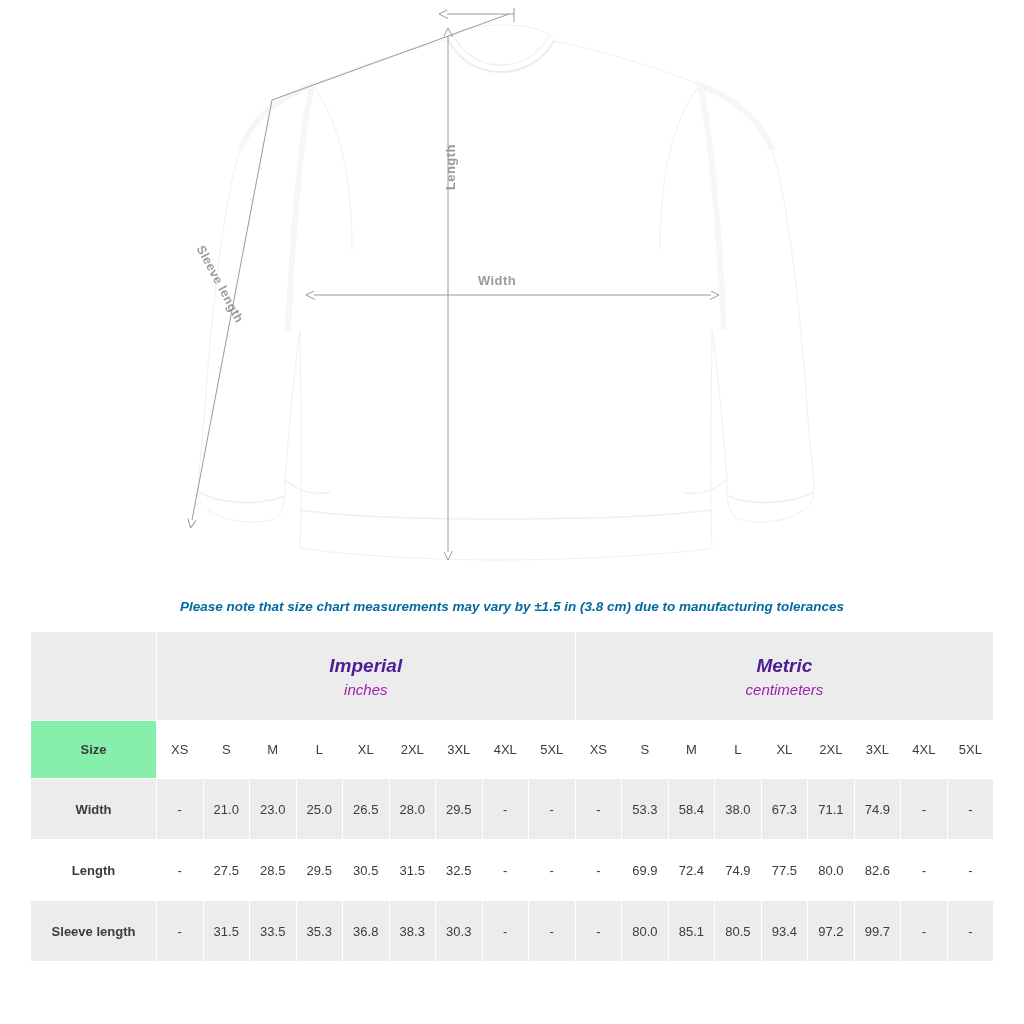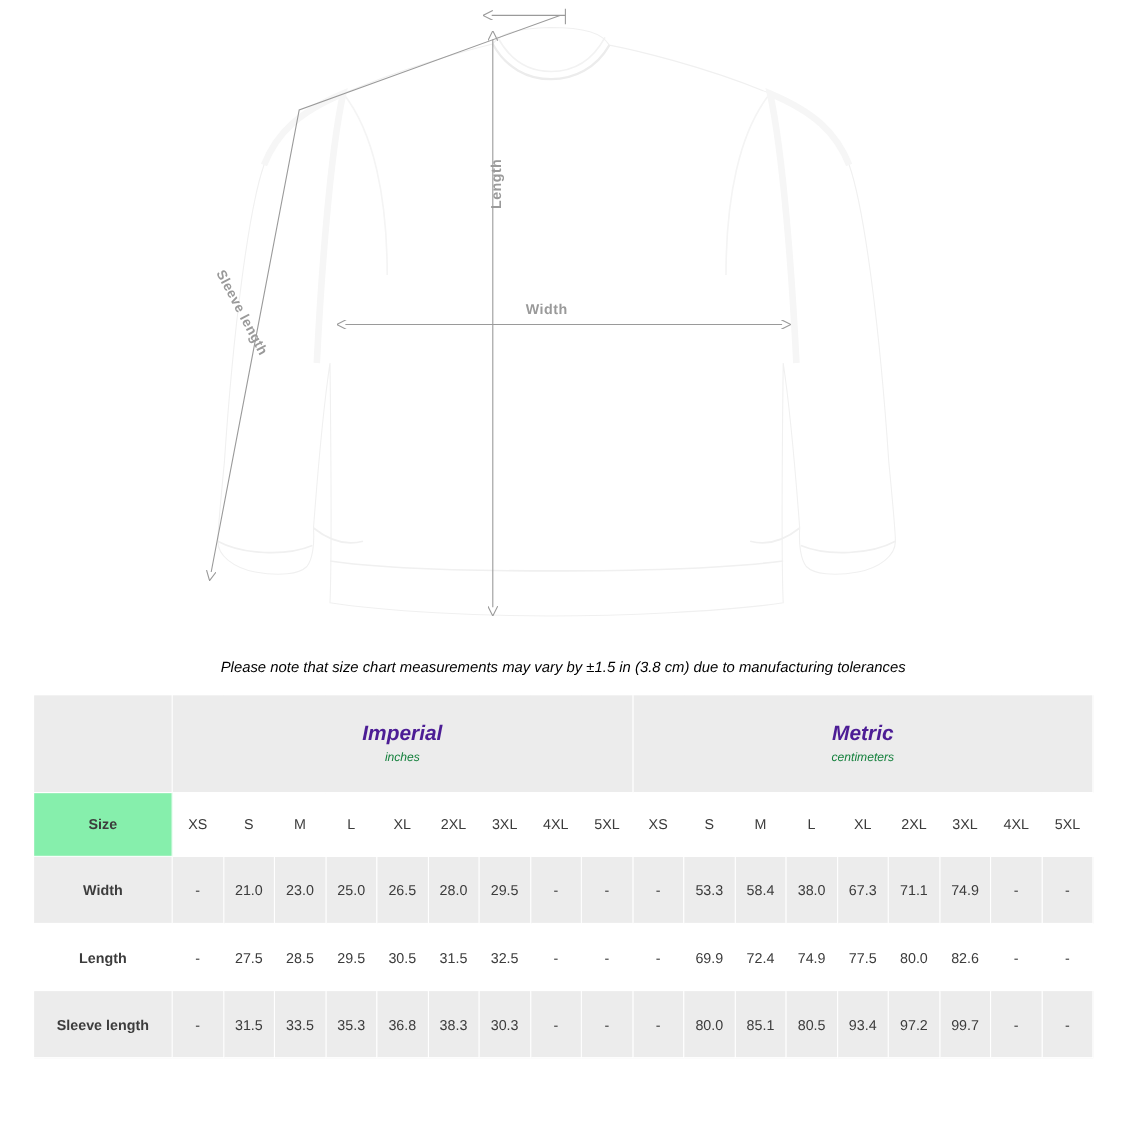--- a/index.html
+++ b/index.html
@@ -44,22 +44,23 @@
   }
   .chart-title {
     font-size: 21px;
     font-weight: bold;
     color: #262626;
     letter-spacing: -0.2px;
   }
   .chart-note {
     font-size: 13.5px;
     font-style: italic;
-    color: #000000;
+    color: #0369a1;
     margin-top: 9px;
+    font-weight: bold;
   }
 
   
   .table-wrap {
     margin: 17px 30px 0 30px;
     width: 964px;
   }
   table.size-chart {
     border-collapse: collapse;
     width: 100%;
@@ -76,23 +77,23 @@
     height: 86px;
     vertical-align: middle;
   }
   .unit-name {
     font-size: 19px;
     font-style: italic;
     font-weight: bold;
     color: #4c1d95;
   }
   .unit-sub {
-    font-size: 11px;
+    font-size: 15px;
     font-style: italic;
-    color: #15803d;
+    color: #a21caf;
     margin-top: 4px;
   }
   .hdr-row td {
     background: #ffffff;
     height: 55px;
     font-weight: normal;
     font-size: 13px;
     color: #333;
   }
   .hdr-row td.rowlabel { background:#86efac; }

